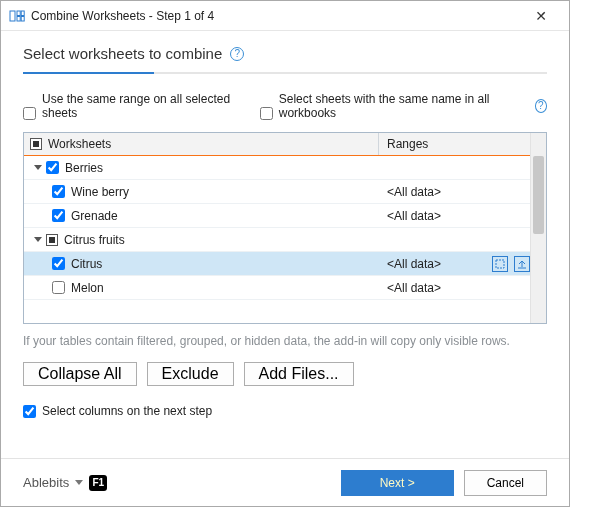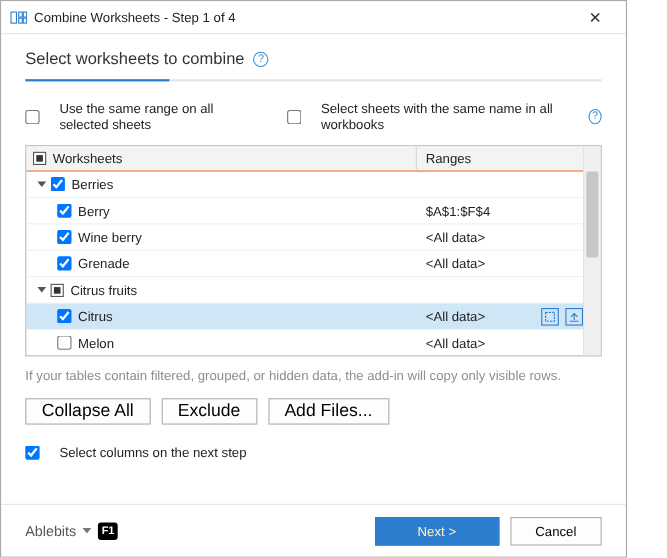--- a/index.html
+++ b/index.html
@@ -42,21 +42,21 @@
   .progress {
     margin-top: 10px;
     height: 2px; background: #e5e5e5; position: relative;
     margin-bottom: 18px;
   }
   .progress::before {
     content: ""; position: absolute; left: 0; top: 0; height: 2px; width: 25%;
     background: #2d7dcf;
   }
   .opts-row { display: flex; align-items: center; gap: 26px; margin-bottom: 12px; }
-  .chk { display: flex; align-items: center; gap: 18px; }
+  .chk { display: flex; align-items: flex-end; gap: 6px; }
   .chk input { width: 13px; height: 13px; margin: 0; }
   .table-wrap {
     border: 1px solid #a9b9c9;
     height: 192px;
     display: flex;
     position: relative;
     background: #fff;
   }
   .table-body { flex: 1; overflow: hidden; }
   .thead {
@@ -189,29 +189,20 @@
 
           <div class="row">
             <div class="cell1 indent0">
               <span class="caret down"></span>
               <input type="checkbox" class="cb" checked="" style="">
               <span>Berries</span>
             </div>
             <div class="cell2"></div>
           </div>
 
-          <div class="row">
-            <div class="cell1 indent1">
-              <input type="checkbox" class="cb" checked="" style="">
-              <span>Berry</span>
-            </div>
-            <div class="cell2">
-                <span>$A$1:$F$4</span>
-              </div>
-          </div>
 
           <div class="row">
             <div class="cell1 indent1">
               <input type="checkbox" class="cb" checked="" style="">
               <span>Wine berry</span>
             </div>
             <div class="cell2">
                 <span>&lt;All data&gt;</span>
               </div>
           </div>

